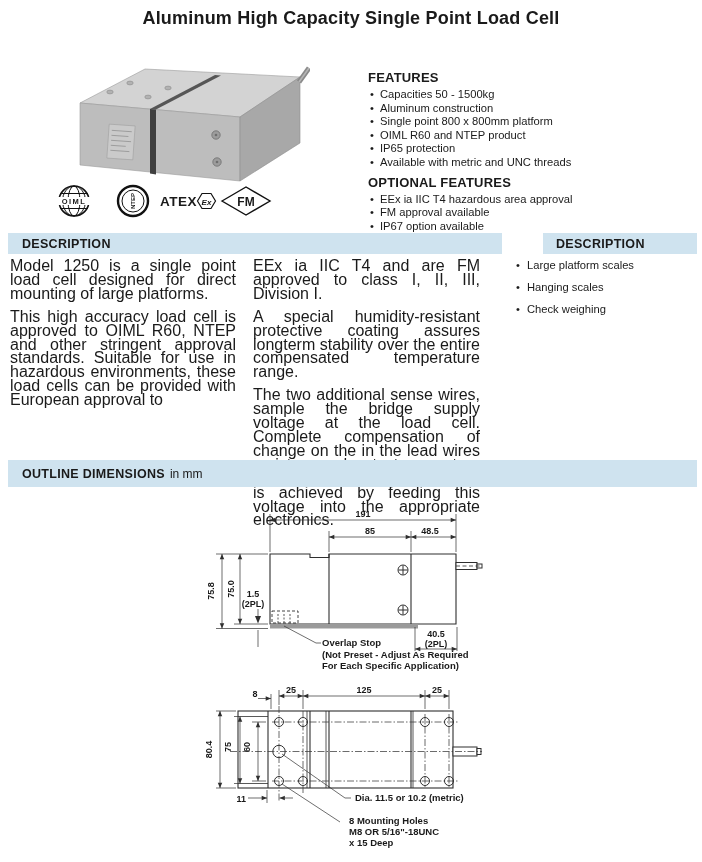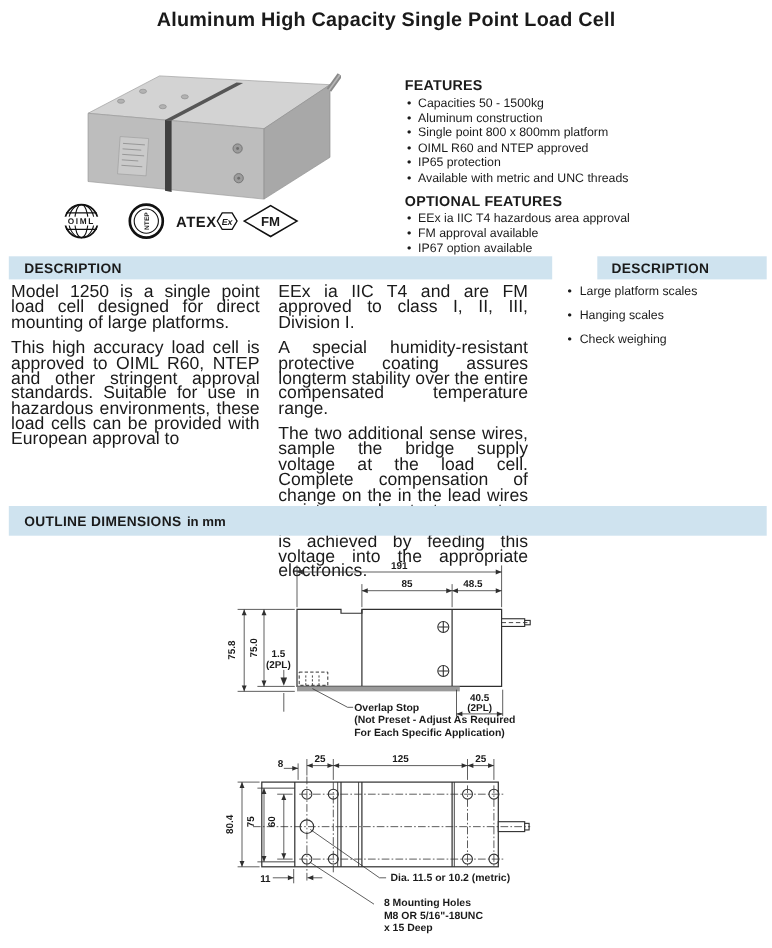--- a/index.html
+++ b/index.html
@@ -2,21 +2,21 @@
 <html><head>
 <meta charset="utf-8">
 <style>
   html,body{margin:0;padding:0;background:#e8e8e8;}
   #page{position:relative;width:702px;height:862px;background:#ffffff;margin:0 auto;
         font-family:"Liberation Sans",sans-serif;color:#1a1a1a;overflow:hidden;}
   .title{position:absolute;top:8px;left:0;width:702px;text-align:center;
          font-size:18px;font-weight:bold;letter-spacing:.2px;}
   .bar{position:absolute;height:21px;background:#cfe3ef;display:flex;align-items:center;
        font-weight:bold;font-size:12.5px;letter-spacing:.3px;}
-  .bar .unit{font-weight:bold;font-size:12px;margin-left:5px;letter-spacing:0;}
+  .bar .unit{font-weight:normal;font-size:12px;margin-left:5px;letter-spacing:0;}
   .features{position:absolute;left:368px;top:53px;width:326px;margin-top:17px;}
   .features h3{margin:0 0 3px 0;font-size:13px;letter-spacing:.2px;}
   .features h3.opt{margin-top:5px;}
   ul.blist{list-style:none;margin:0;padding:0;font-size:11.2px;}
   ul.blist li{position:relative;padding-left:12px;line-height:13.6px;}
   ul.blist li::before{content:"\2022";position:absolute;left:2px;}
   .col{position:absolute;font-size:16px;line-height:13.9px;text-align:justify;}
   .col p{margin:0 0 9px 0;}
   .apps{position:absolute;left:514px;top:259px;width:152px;}
   ul.alist{list-style:none;margin:0;padding:0;font-size:11.2px;}
@@ -89,21 +89,21 @@
       <text class="lg" x="198" y="25.5" text-anchor="middle" font-size="12">FM</text>
     </g>
   </svg>
 
   <div class="features">
     <h3>FEATURES</h3>
     <ul class="blist">
       <li>Capacities 50 - 1500kg</li>
       <li>Aluminum construction</li>
       <li>Single point 800 x 800mm platform</li>
-      <li>OIML R60 and NTEP approved</li>
+      <li>OIML R60 and NTEP product</li>
       <li>IP65 protection</li>
       <li>Available with metric and UNC threads</li>
     </ul>
     <h3 class="opt">OPTIONAL FEATURES</h3>
     <ul class="blist">
       <li>EEx ia IIC T4 hazardous area approval</li>
       <li>FM approval available</li>
       <li>IP67 option available</li>
     </ul>
   </div>

